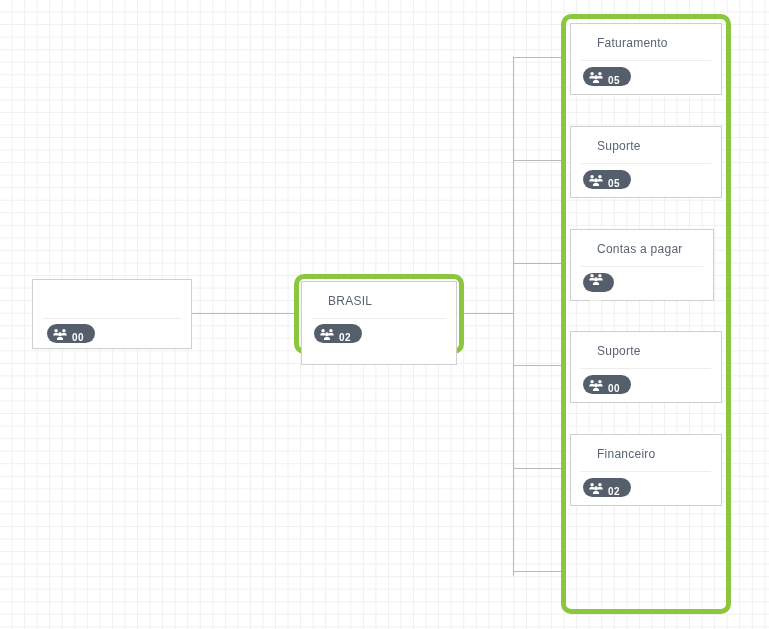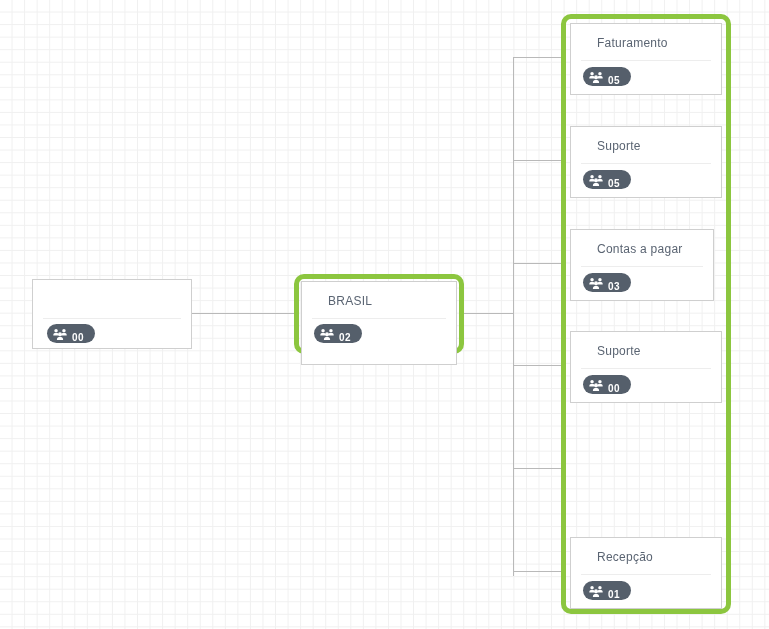--- a/index.html
+++ b/index.html
@@ -161,21 +161,21 @@
             <path d="M4.4 13.3c0-1.9 1.6-3.1 3.6-3.1s3.6 1.2 3.6 3.1v0.6H4.4z"></path>
         </svg>
       </span>
       <span class="badge-count">05</span>
     </div>
   </div>
 
   <div class="node" style="left:570px;top:229px;width:144px;height:72px;">
     <div class="node-title">Contas a pagar</div>
     <div class="node-divider" style="top:36px;"></div>
-    <div class="badge" style="left:12px;top:43px;">
+    <div class="badge" style="left:12px;top:43px;flex-direction:column;">
       <span>
         <svg width="14" height="12" viewBox="0 0 16 14" fill="#ffffff" aria-hidden="true">
           <circle cx="3.4" cy="3.1" r="2"></circle>
             <path d="M0.2 8.2c0-1.7 1.4-2.7 3.2-2.7s3.2 1 3.2 2.7v0.5H0.2z"></path>
           <circle cx="12.6" cy="3.1" r="2"></circle>
             <path d="M9.4 8.2c0-1.7 1.4-2.7 3.2-2.7s3.2 1 3.2 2.7v0.5H9.4z"></path>
           <circle cx="8" cy="7.3" r="2.2"></circle>
             <path d="M4.4 13.3c0-1.9 1.6-3.1 3.6-3.1s3.6 1.2 3.6 3.1v0.6H4.4z"></path>
         </svg>
       </span>
@@ -194,32 +194,32 @@
           <circle cx="12.6" cy="3.1" r="2"></circle>
             <path d="M9.4 8.2c0-1.7 1.4-2.7 3.2-2.7s3.2 1 3.2 2.7v0.5H9.4z"></path>
           <circle cx="8" cy="7.3" r="2.2"></circle>
             <path d="M4.4 13.3c0-1.9 1.6-3.1 3.6-3.1s3.6 1.2 3.6 3.1v0.6H4.4z"></path>
         </svg>
       </span>
       <span class="badge-count">00</span>
     </div>
   </div>
 
-
-  <div class="node" style="left:570px;top:537px;width:152px;height:72px;">
-    <div class="node-title">Recepção</div>
-    <div class="node-divider" style="top:36px;"></div>
-    <div class="badge" style="left:12px;top:43px;">
-      <span>
-        <svg width="14" height="12" viewBox="0 0 16 14" fill="#ffffff" aria-hidden="true">
-          <circle cx="3.4" cy="3.1" r="2"></circle>
-            <path d="M0.2 8.2c0-1.7 1.4-2.7 3.2-2.7s3.2 1 3.2 2.7v0.5H0.2z"></path>
-          <circle cx="12.6" cy="3.1" r="2"></circle>
-            <path d="M9.4 8.2c0-1.7 1.4-2.7 3.2-2.7s3.2 1 3.2 2.7v0.5H9.4z"></path>
-          <circle cx="8" cy="7.3" r="2.2"></circle>
-            <path d="M4.4 13.3c0-1.9 1.6-3.1 3.6-3.1s3.6 1.2 3.6 3.1v0.6H4.4z"></path>
-        </svg>
-      </span>
-      <span class="badge-count">01</span>
-    </div>
-  </div>
+  <div class="node" style="left:570px;top:434px;width:152px;height:72px;">
+    <div class="node-title">Financeiro</div>
+    <div class="node-divider" style="top:36px;"></div>
+    <div class="badge" style="left:12px;top:43px;">
+      <span>
+        <svg width="14" height="12" viewBox="0 0 16 14" fill="#ffffff" aria-hidden="true">
+          <circle cx="3.4" cy="3.1" r="2"></circle>
+            <path d="M0.2 8.2c0-1.7 1.4-2.7 3.2-2.7s3.2 1 3.2 2.7v0.5H0.2z"></path>
+          <circle cx="12.6" cy="3.1" r="2"></circle>
+            <path d="M9.4 8.2c0-1.7 1.4-2.7 3.2-2.7s3.2 1 3.2 2.7v0.5H9.4z"></path>
+          <circle cx="8" cy="7.3" r="2.2"></circle>
+            <path d="M4.4 13.3c0-1.9 1.6-3.1 3.6-3.1s3.6 1.2 3.6 3.1v0.6H4.4z"></path>
+        </svg>
+      </span>
+      <span class="badge-count">02</span>
+    </div>
+  </div>
+
 
 </div>
 
 </body></html>

